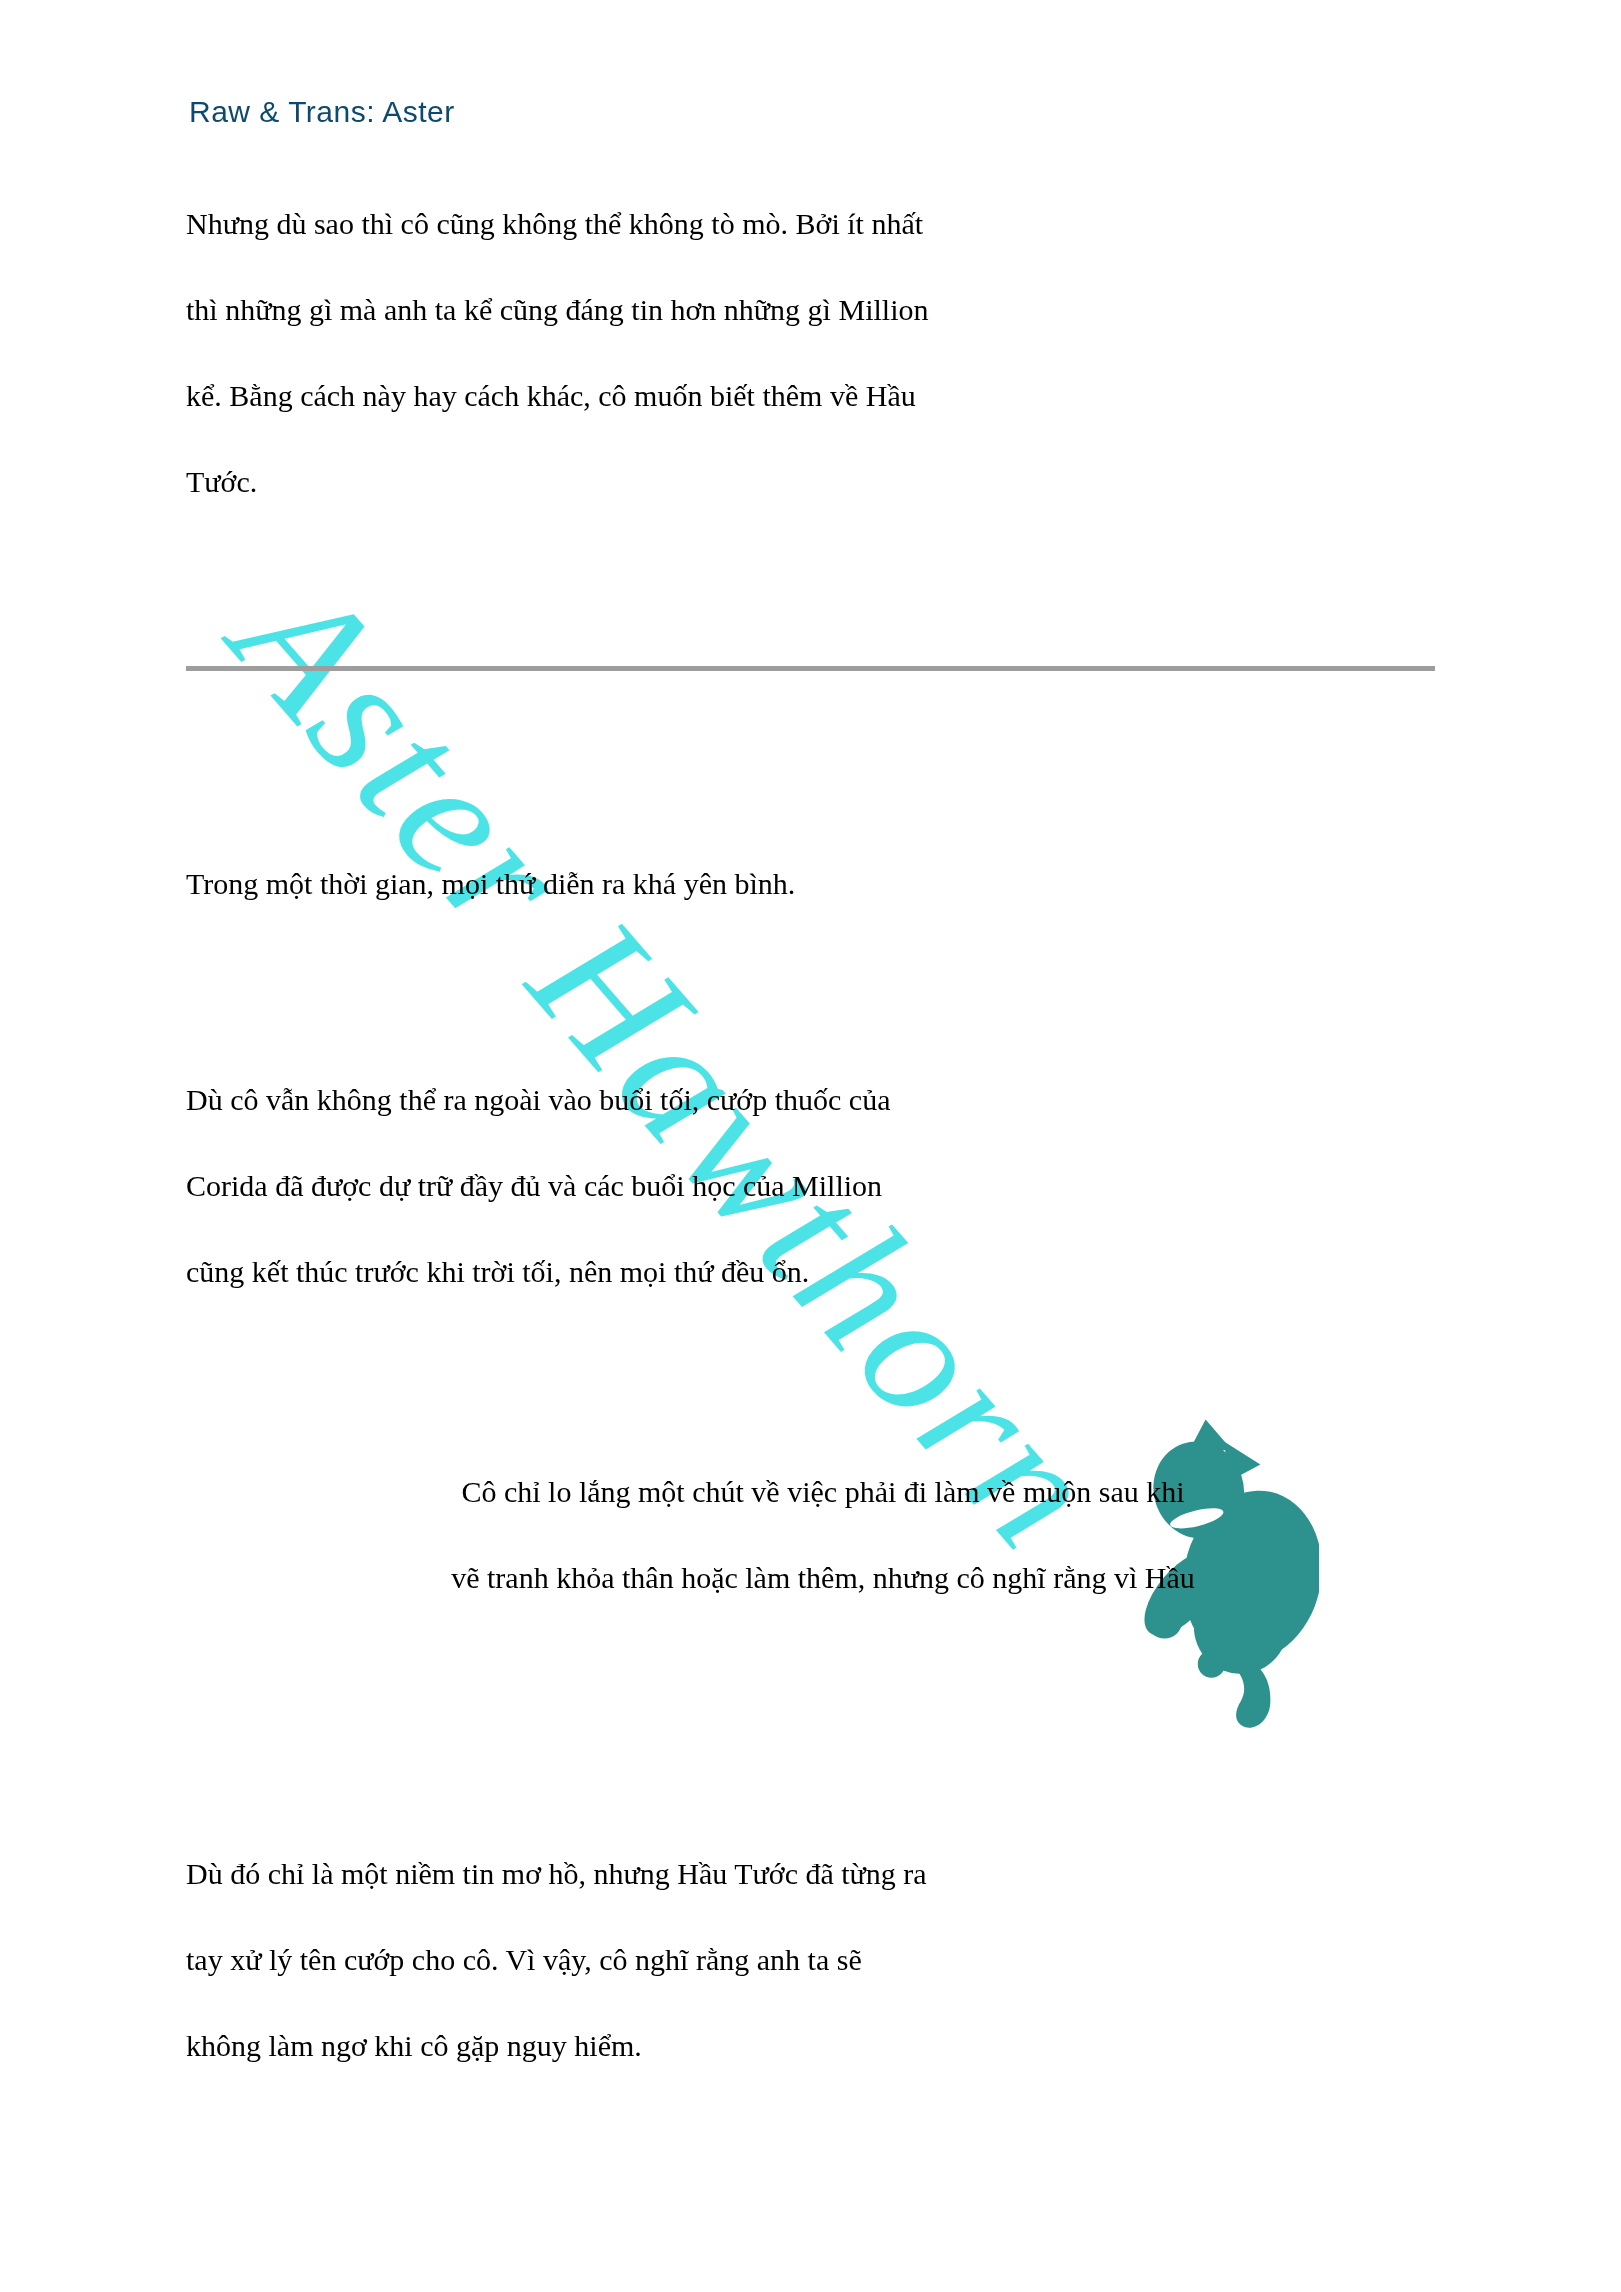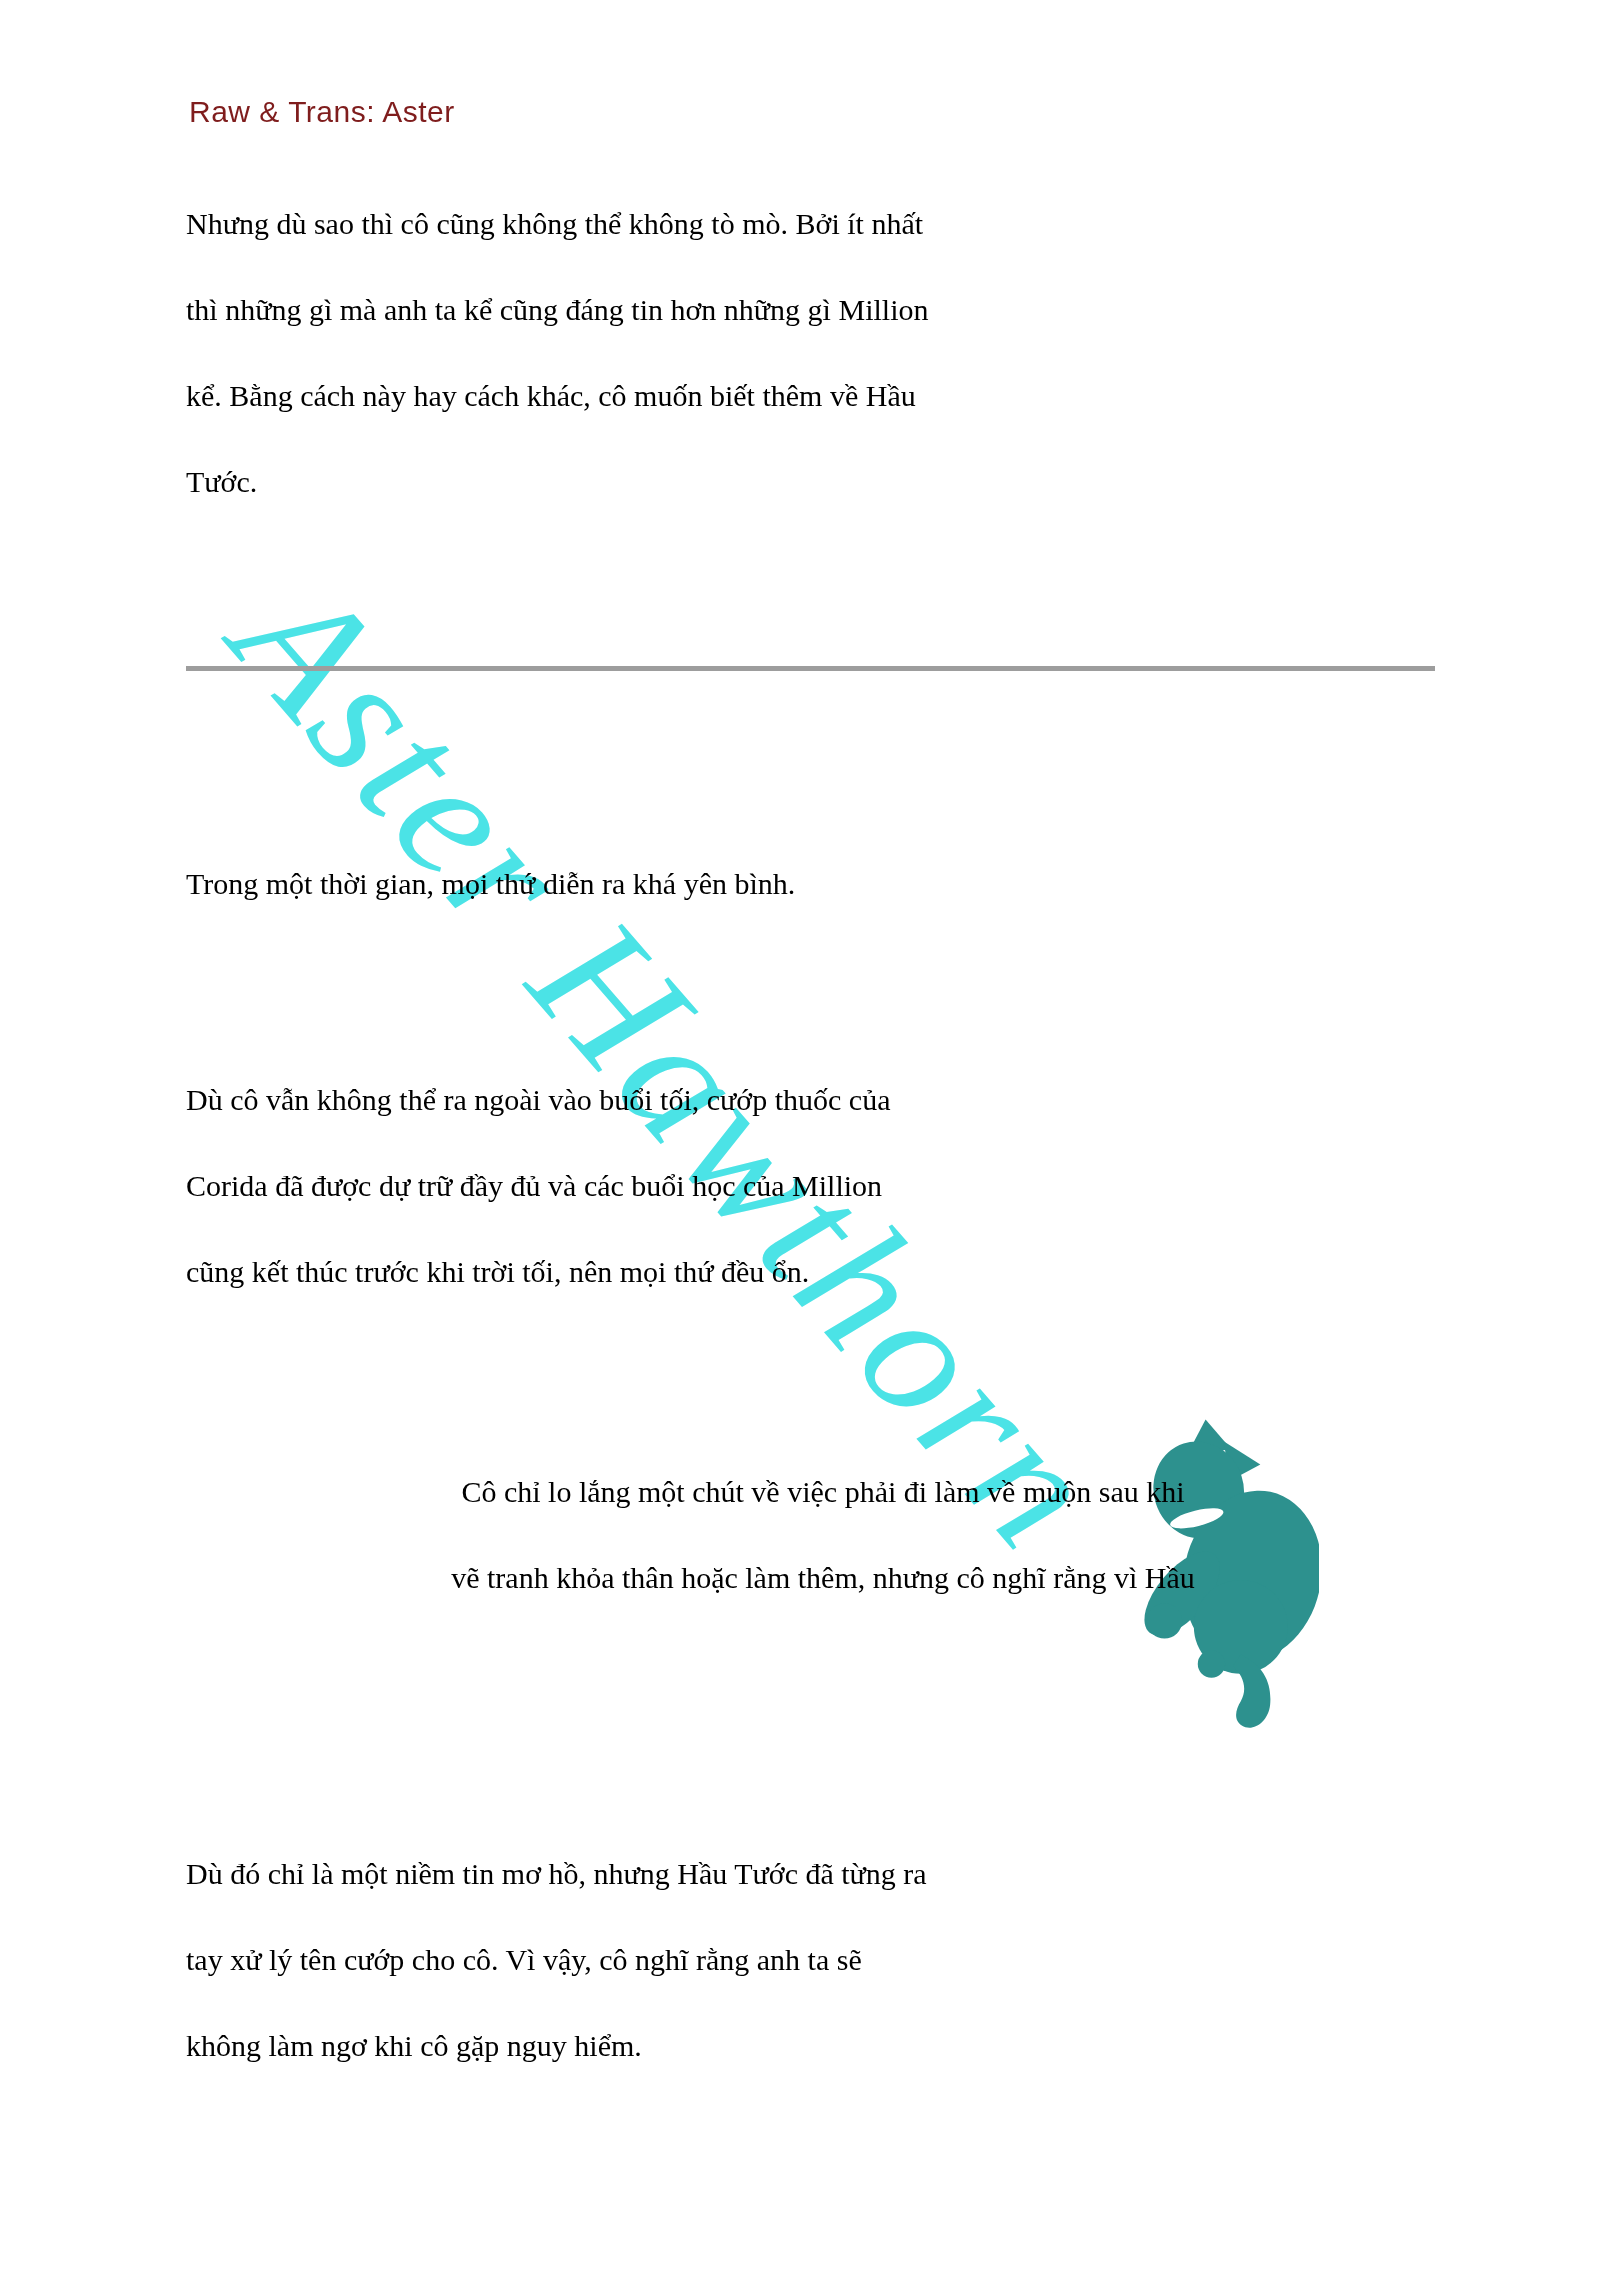--- a/index.html
+++ b/index.html
@@ -10,21 +10,21 @@
     background: #ffffff;
     overflow: hidden;
     font-family: "Liberation Serif", "DejaVu Serif", serif;
   }
   .header {
     position: absolute;
     left: 189px;
     top: 95px;
     font-family: "Liberation Sans", "DejaVu Sans", sans-serif;
     font-size: 30px;
-    color: #7f1d1d;
+    color: #0c4a6e;
     letter-spacing: 0.5px;
     z-index: 5;
     white-space: nowrap;
   }
   .watermark {
     position: absolute;
     left: 338px;
     top: 549px;
     font-family: "Liberation Serif", "DejaVu Serif", serif;
     font-style: italic;

